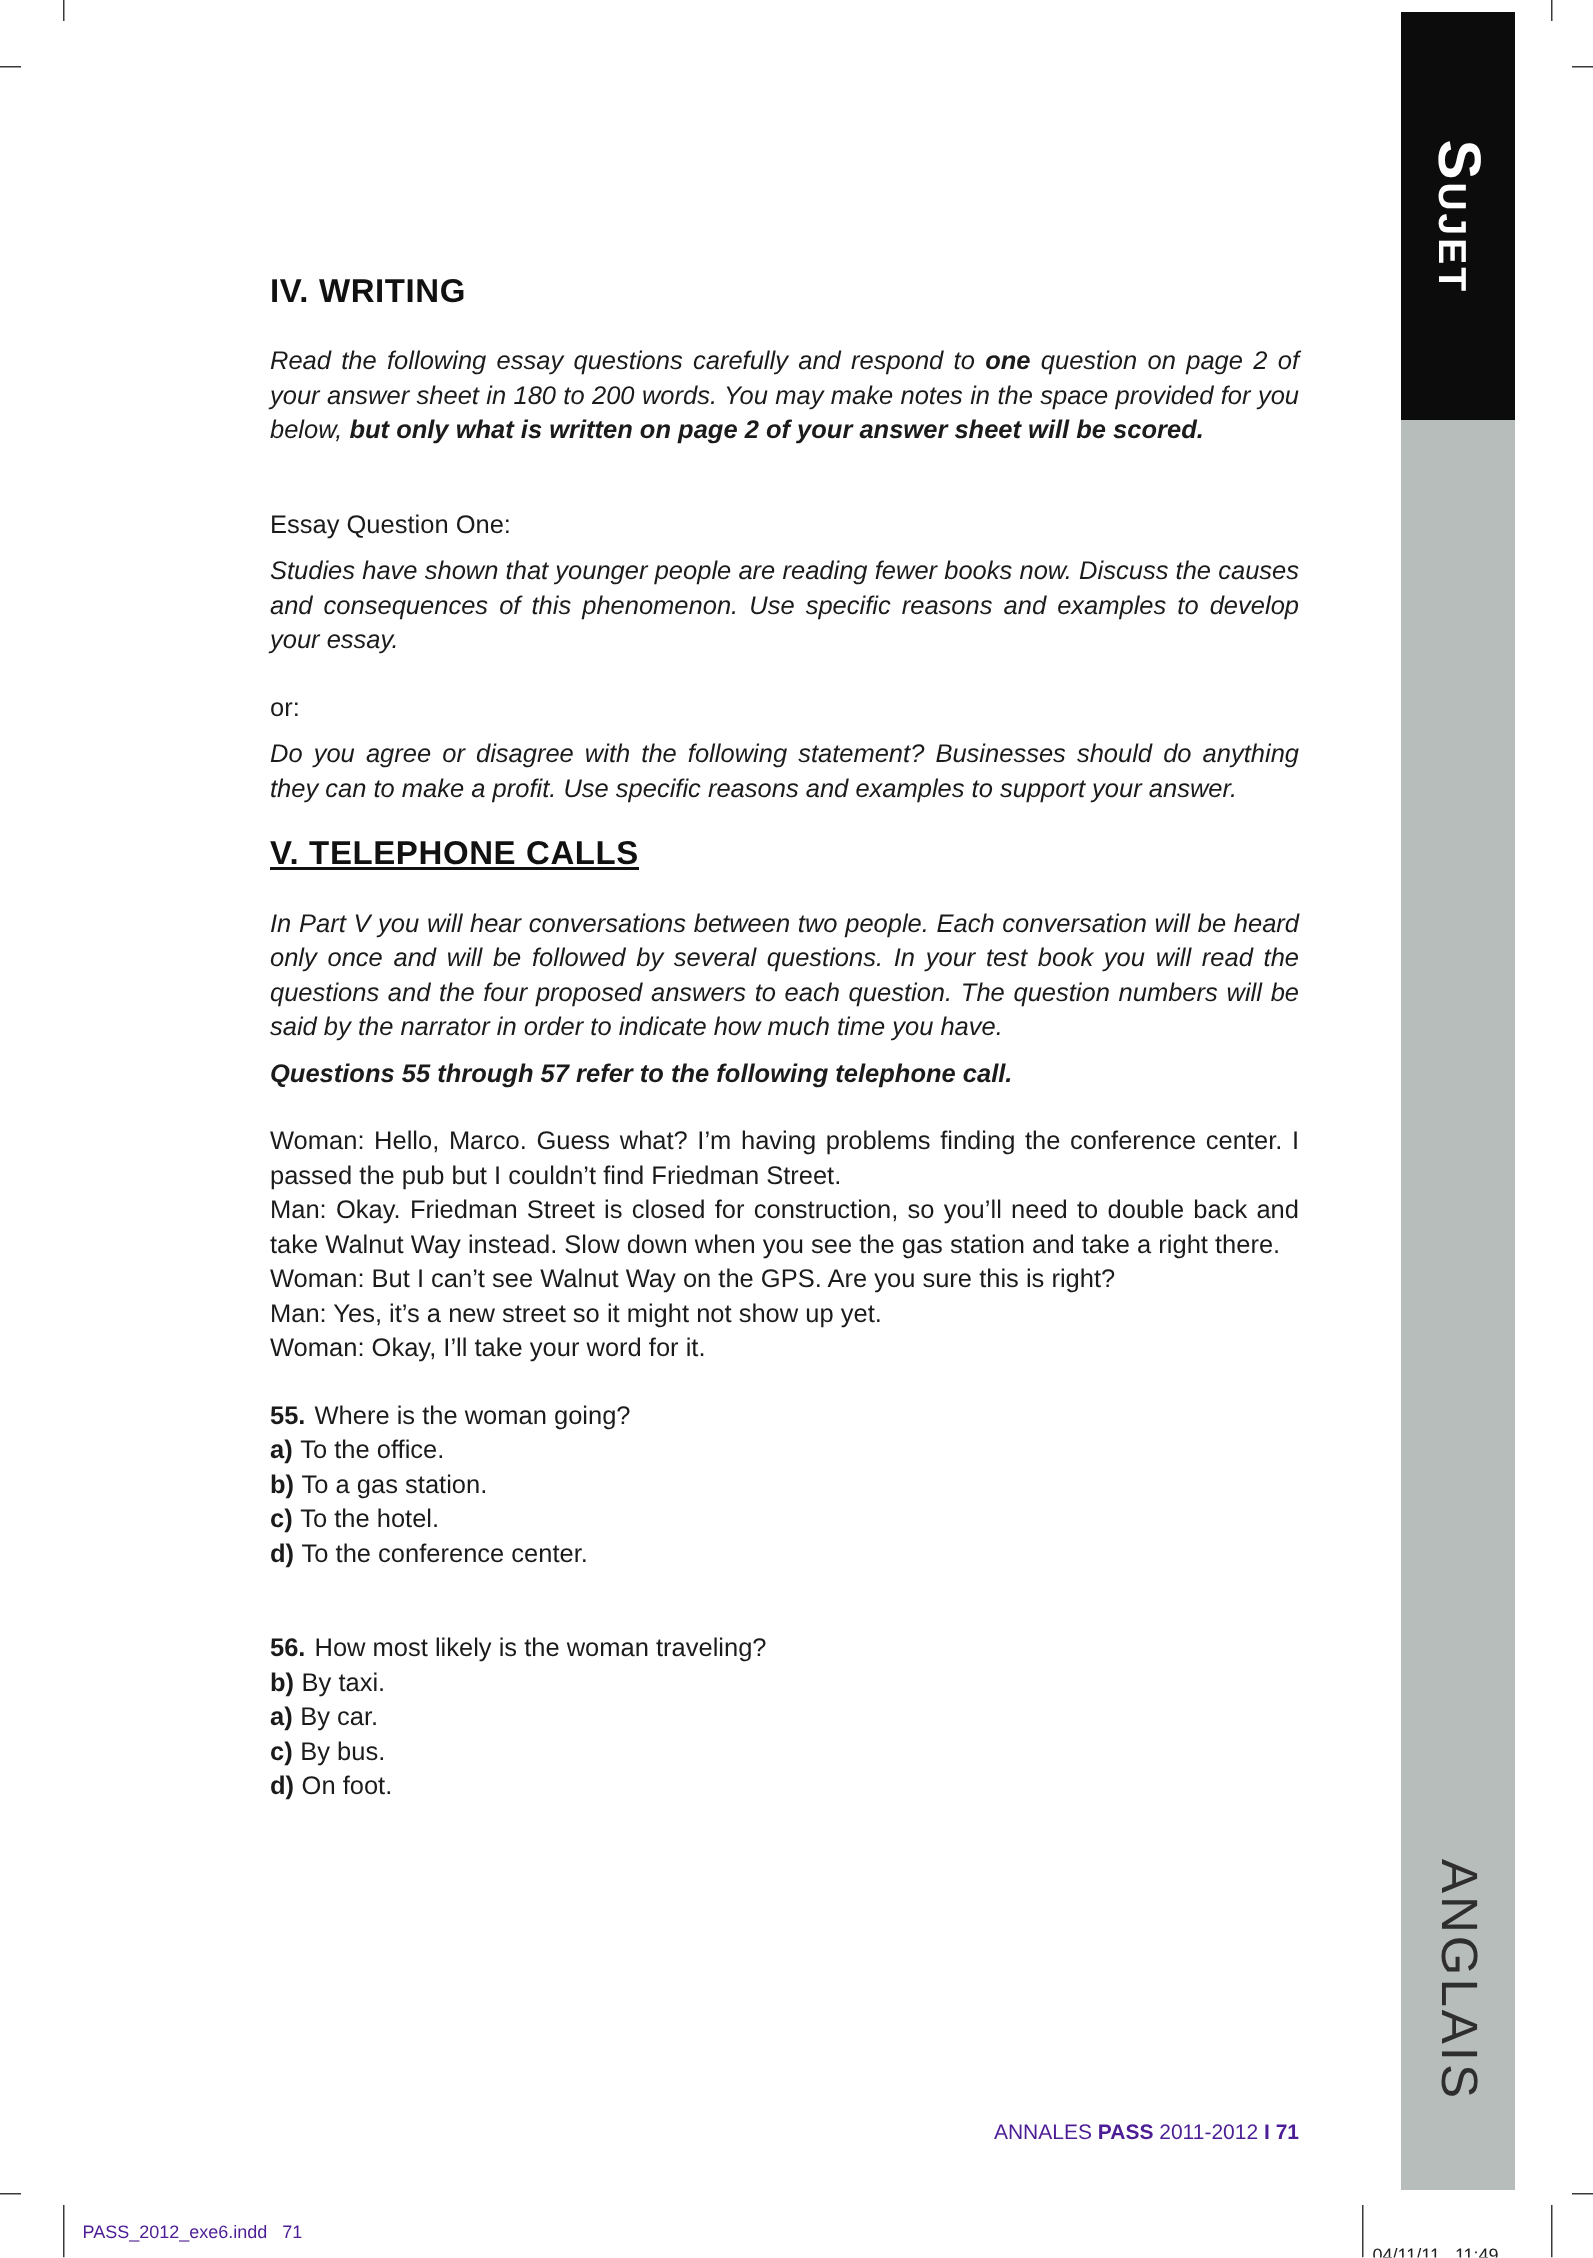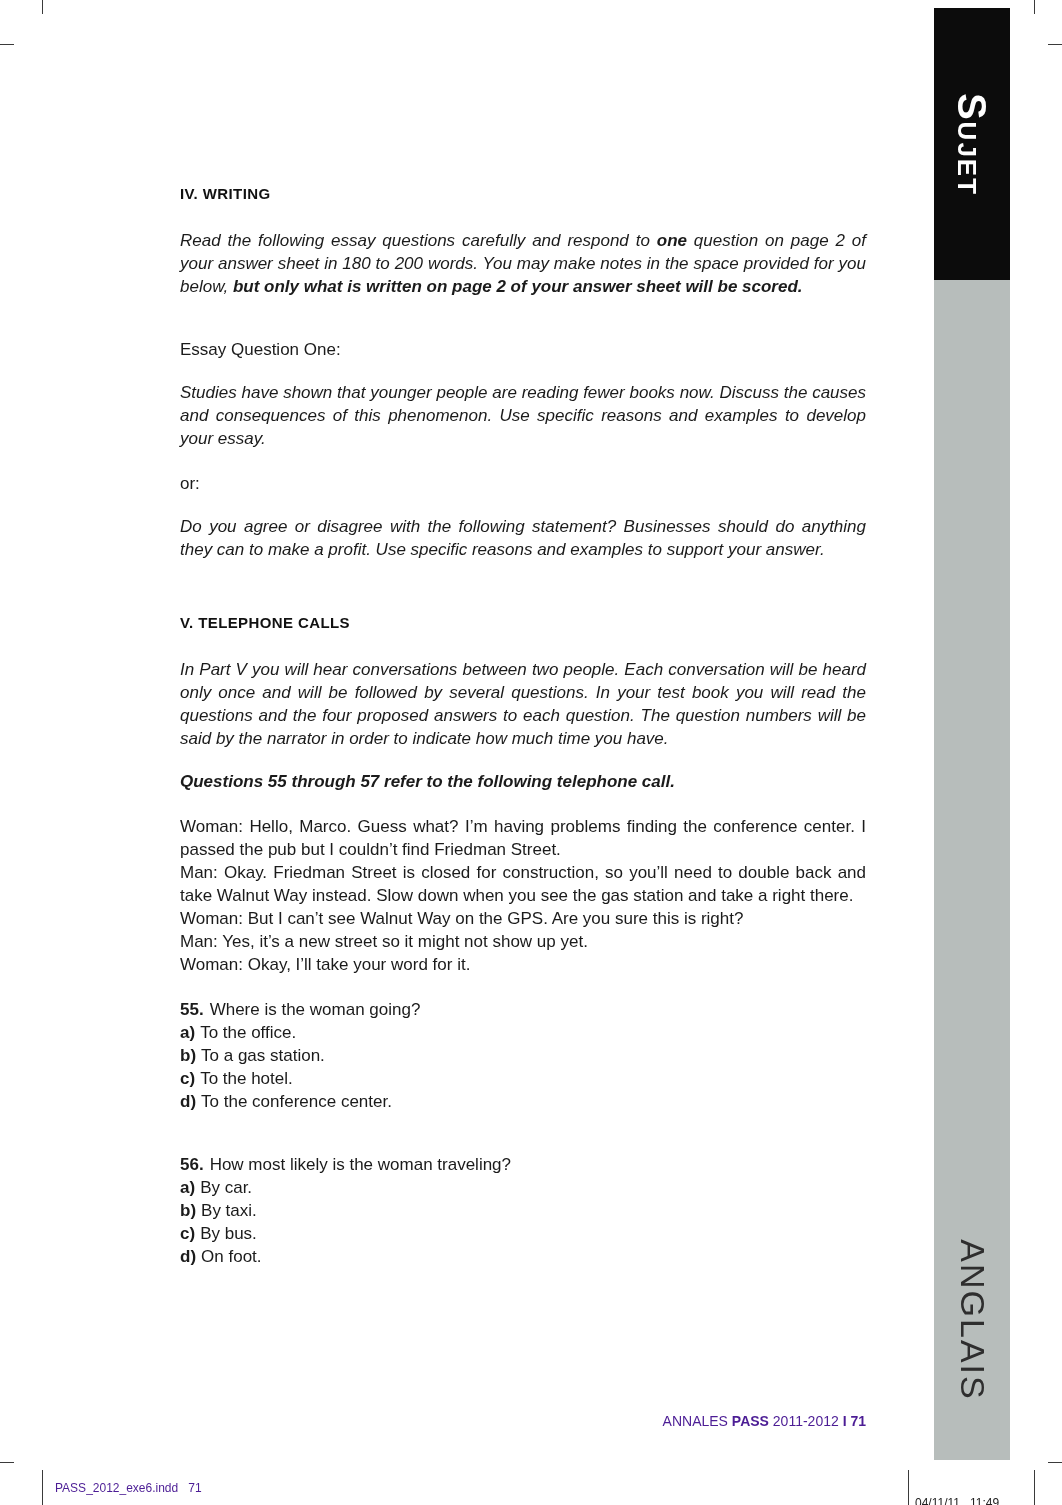--- a/index.html
+++ b/index.html
@@ -3,28 +3,28 @@
 <meta charset="utf-8">
 <style>
   * { margin: 0; padding: 0; box-sizing: border-box; }
   html, body { width: 1062px; height: 1505px; background: #ffffff; }
   body { font-family: "Liberation Sans", sans-serif; color: #1b1b1b; overflow: hidden; }
 
   .page { position: relative; width: 1062px; height: 1505px; background: #ffffff; }
 
   
   .content { position: absolute; left: 180px; top: 180px; width: 686px; font-size: 17px; line-height: 23px; }
-  .sec-title { font-size: 15px; line-height: 27px; font-weight: bold; letter-spacing: 0.4px; color: #111; }
+  .sec-title { font-size: 22px; line-height: 27px; font-weight: bold; letter-spacing: 0.4px; color: #111; }
   .it { font-style: italic; }
   .b { font-weight: bold; }
   .just { text-align: justify; }
-  .mt20 { margin-top: 20px; }
+  .mt20 { margin-top: 8px; }
   .mt22 { margin-top: 22px; }
   .mt24 { margin-top: 40px; }
-  .mt40 { margin-top: 48px; }
+  .mt40 { margin-top: 18px; text-decoration: underline; }
   .num { font-weight: bold; margin-right: 6px; }
   .ol { font-weight: bold; margin-right: 5px; }
 
   
   .footer { position: absolute; top: 1388px; right: 196px; font-size: 14px; line-height: 18px; color: #4c1d95; white-space: pre; margin-top: 24px; }
 
   
   .band { position: absolute; left: 934px; top: 8px; width: 76px; height: 1452px; }
   .sujet-box { position: absolute; left: 0; top: 0; width: 76px; height: 272px; display: flex; align-items: center; justify-content: center; }
   .sujet-text { transform: rotate(90deg); white-space: nowrap; color: #ffffff; font-weight: bold; letter-spacing: 2px; }
@@ -95,22 +95,22 @@
     <div class="mt22">
       <p><span class="num">55.</span><span>Where is the woman going?</span></p>
       <p><span class="ol">a)</span><span>To the office.</span></p>
       <p><span class="ol">b)</span><span>To a gas station.</span></p>
       <p><span class="ol">c)</span><span>To the hotel.</span></p>
       <p><span class="ol">d)</span><span>To the conference center.</span></p>
     </div>
 
     <div class="mt24">
       <p><span class="num">56.</span><span>How most likely is the woman traveling?</span></p>
+      <p><span class="ol">b)</span><span>By taxi.</span></p>
       <p><span class="ol">a)</span><span>By car.</span></p>
-      <p><span class="ol">b)</span><span>By taxi.</span></p>
       <p><span class="ol">c)</span><span>By bus.</span></p>
       <p><span class="ol">d)</span><span>On foot.</span></p>
     </div>
 
   </div>
 
   <div class="footer"><span>ANNALES </span><span class="b">PASS</span><span> 2011-2012 </span><span class="b">I 71</span></div>
 
   <div class="band" style="background: rgb(183, 189, 187);">
     <div class="sujet-box" style="background: rgb(12, 12, 12);">

